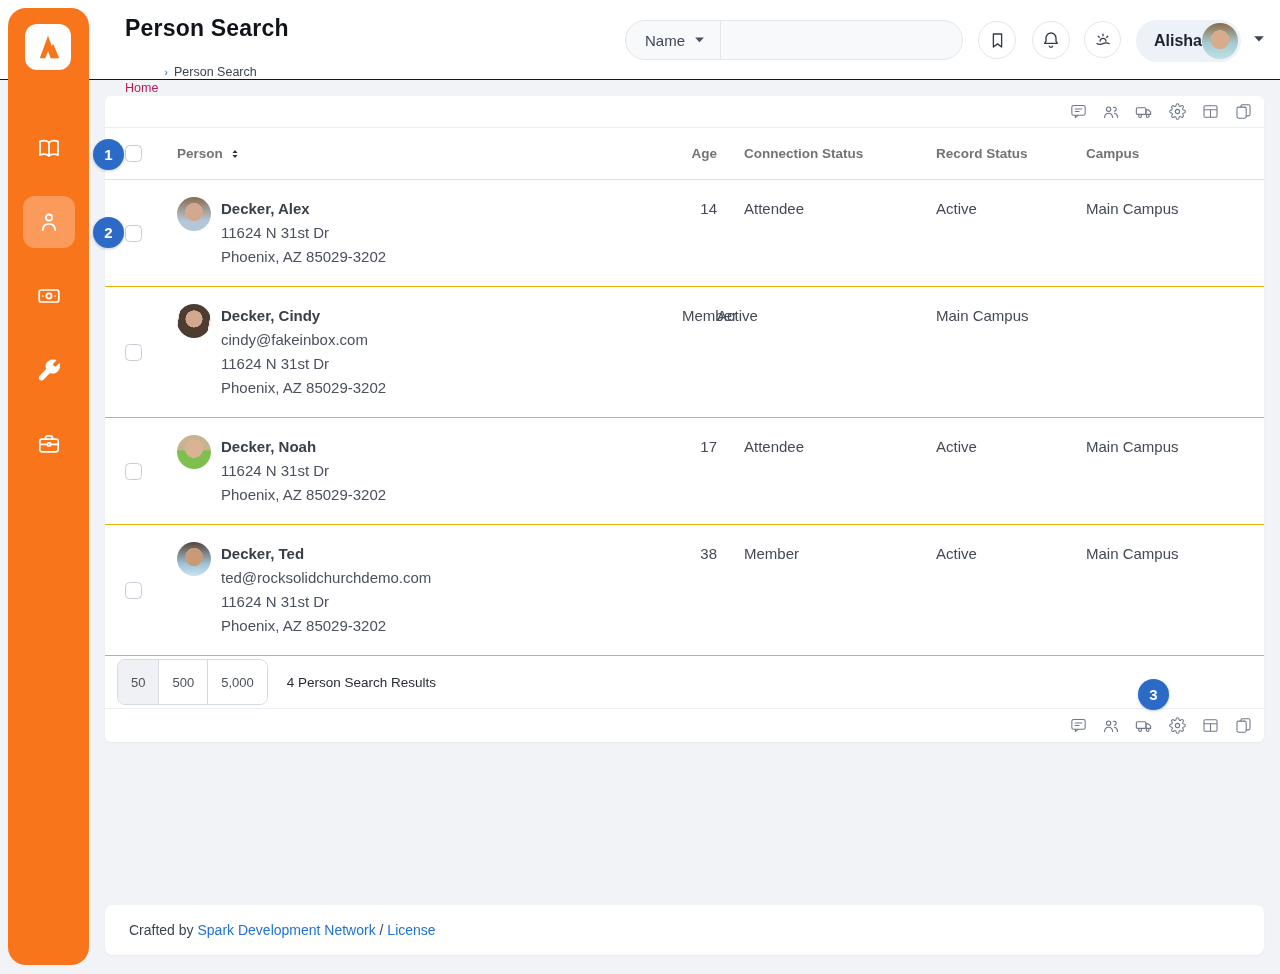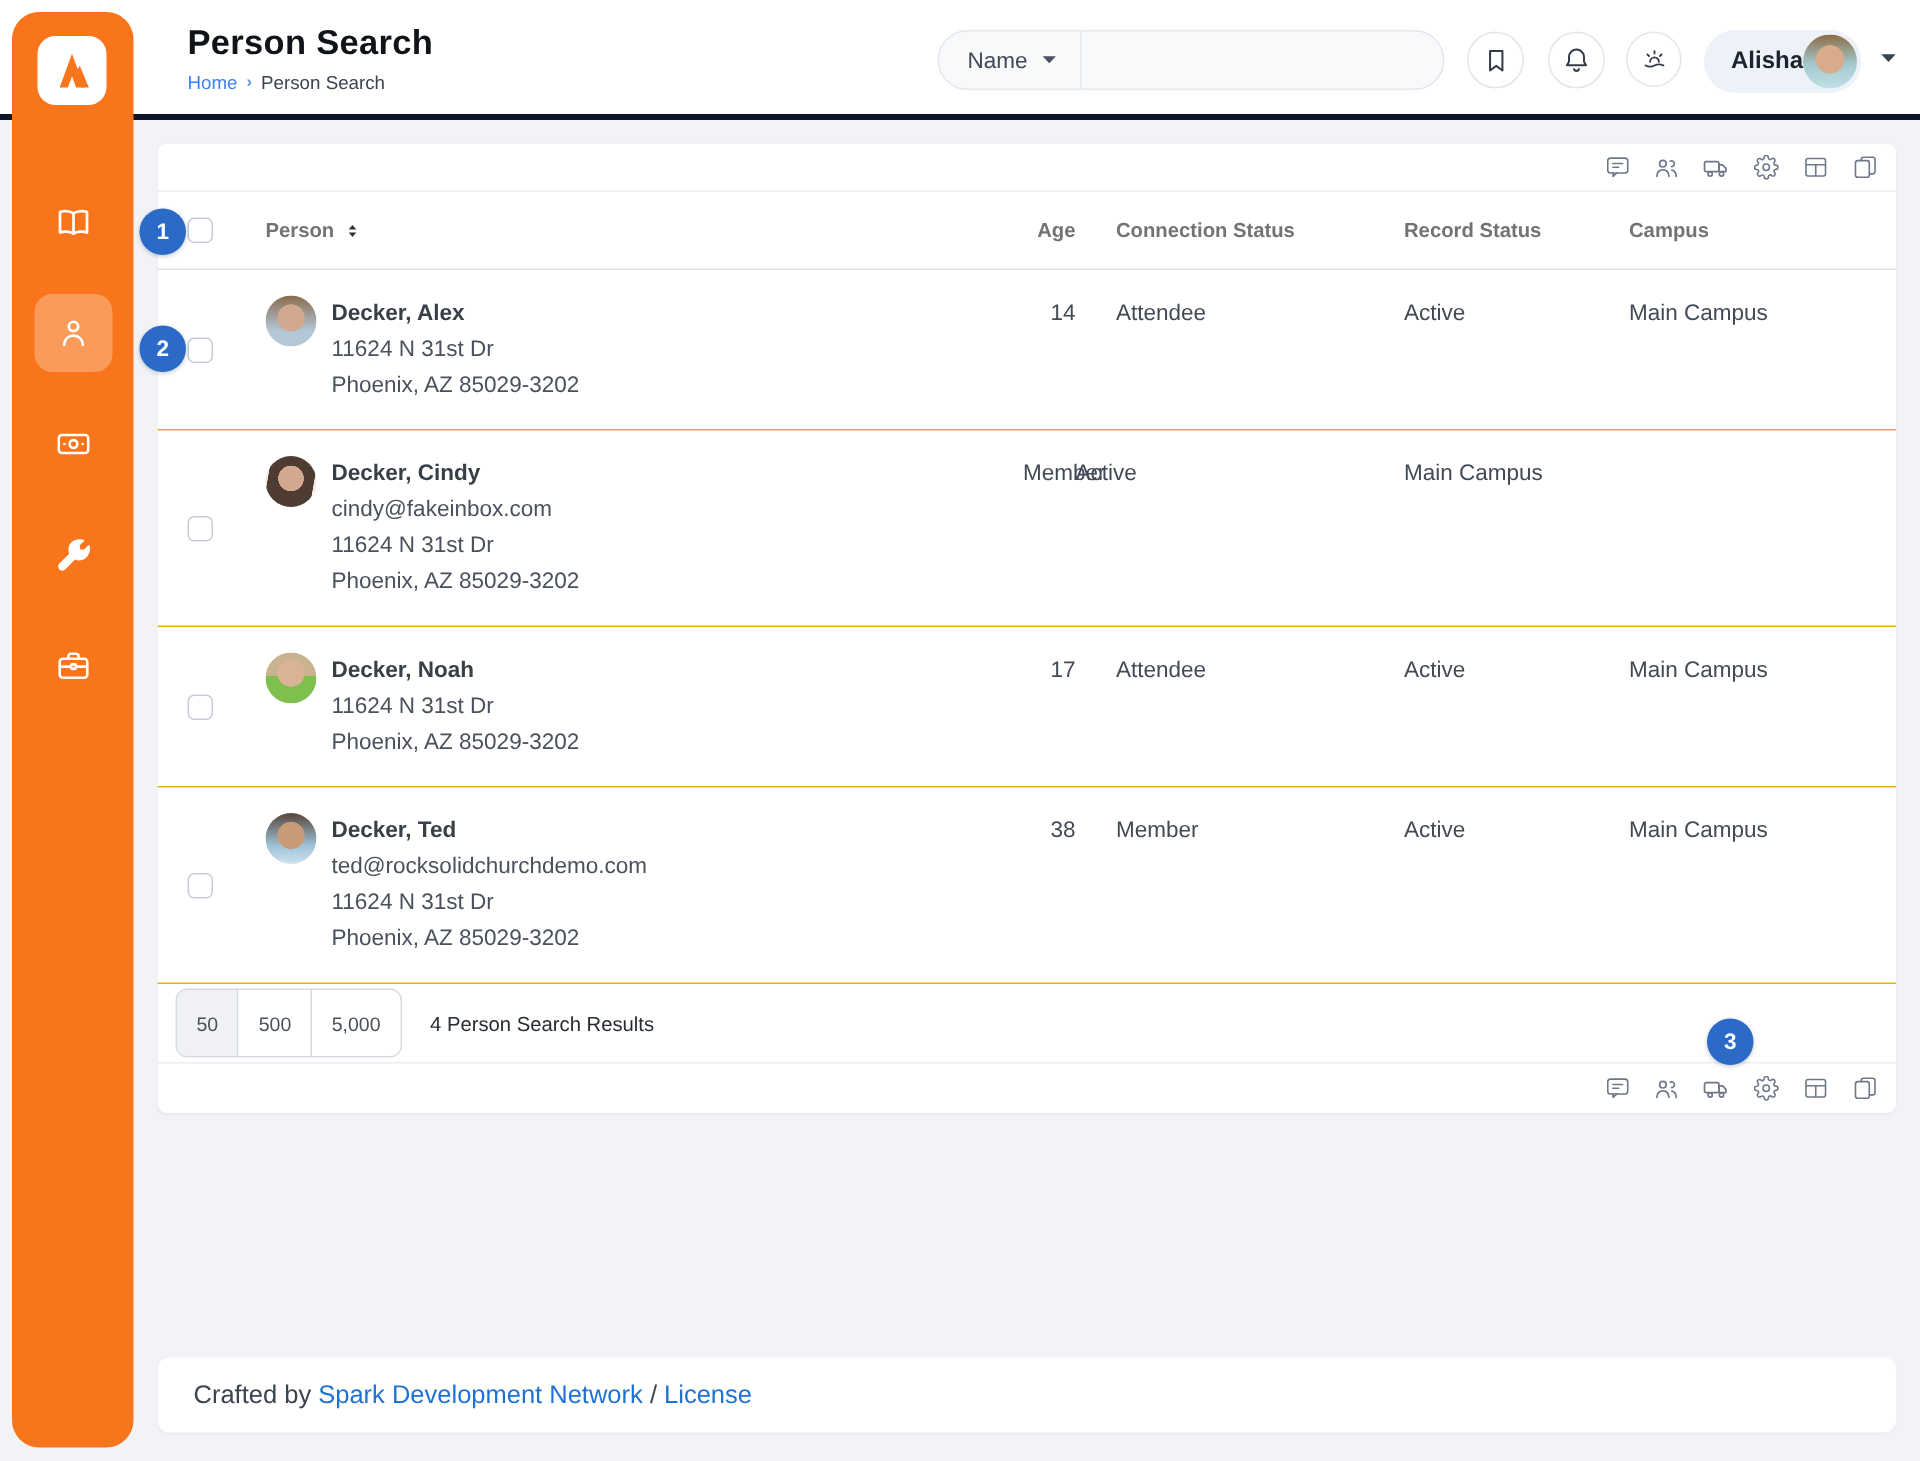--- a/index.html
+++ b/index.html
@@ -1,23 +1,23 @@
 <!DOCTYPE html>
 <html><head>
 <meta charset="utf-8">
 <style>
   * { margin:0; padding:0; box-sizing:border-box; }
   html,body { width:1280px; height:974px; font-family:"Liberation Sans", sans-serif; }
   body { background:#F2F3F7; position:relative; overflow:hidden; }
 
   
-  .topbar { position:absolute; left:0; top:0; width:1280px; height:80px; background:#fff; border-bottom:4px solid #0f172a; }
+  .topbar { position:absolute; left:0; top:0; width:1280px; height:80px; background:#fff; border-bottom:1px solid #0f172a; }
   .page-title { position:absolute; left:125px; top:15px; font-size:23px; font-weight:700; color:#101419; letter-spacing:.2px; }
   .breadcrumb { position:absolute; left:125px; top:48px; font-size:12.5px; color:#3C4352; display:flex; gap:6px; align-items:center; }
-  .breadcrumb .bc-home { color:#3b82f6; cursor:pointer; }
+  .breadcrumb .bc-home { color:#be185d; cursor:pointer;margin-top:33px; }
   .breadcrumb .bc-sep { color:#5a90d8; font-size:11px; font-weight:700; }
 
   
   .search-pill { position:absolute; left:625px; top:20px; width:338px; height:40px; background:#F8F9FB; border:1px solid #E3E6EC; border-radius:20px; display:flex; align-items:stretch; overflow:hidden; }
   .search-filter { display:flex; align-items:center; gap:9px; padding:0 15px 0 19px; border-right:1px solid #E3E6EC; color:#3F4856; font-size:15px; cursor:pointer; }
   .search-input { flex:1; border:none; outline:none; background:transparent; padding:0 14px; font-size:15px; color:#30363f; }
 
   .circ-btn { position:absolute; top:21px; width:38px; height:38px; border-radius:50%; background:#fff; border:1px solid #E3E6EC; display:flex; align-items:center; justify-content:center; color:#343B48; cursor:pointer; }
   .cb-bookmark { left:978px; } .cb-bell { left:1032px; } .cb-sun { left:1084px; width:37px; height:37px; }
 
@@ -69,21 +69,21 @@
   .size-btn.active { background:#EFF1F4; }
   .results-text { margin-left:19px; font-size:13.5px; color:#272C33; }
 
   
   .callout { position:absolute; width:31px; height:31px; border-radius:50%; background:#2B6BC7; color:#fff; font-size:15px; font-weight:700; display:flex; align-items:center; justify-content:center; z-index:20; box-shadow:0 1px 3px rgba(20,40,80,.25); }
   .callout-1 { left:93px; top:139px; }
   .callout-2 { left:93px; top:217px; }
   .callout-3 { left:1138px; top:679px; }
 
   
-  .footer-card { position:absolute; left:105px; top:905px; width:1159px; height:50px; background:#fff; border-radius:8px; display:flex; align-items:center; padding-left:24px; font-size:17px; color:#3C434E; box-shadow:0 1px 2px rgba(16,24,40,.04); }
+  .footer-card { position:absolute; left:105px; top:905px; width:1159px; height:50px; background:#fff; border-radius:8px; display:flex; align-items:center; padding-left:24px; font-size:14px; color:#3C434E; box-shadow:0 1px 2px rgba(16,24,40,.04); }
   .footer-card a, .f-link { color:#1F72D4; cursor:pointer; text-decoration:none; }
   .footer-card span { white-space:pre; }
 
   svg { display:block; }
 </style>
 </head>
 <body>
 
 <svg width="0" height="0" style="position:absolute">
   <defs>

